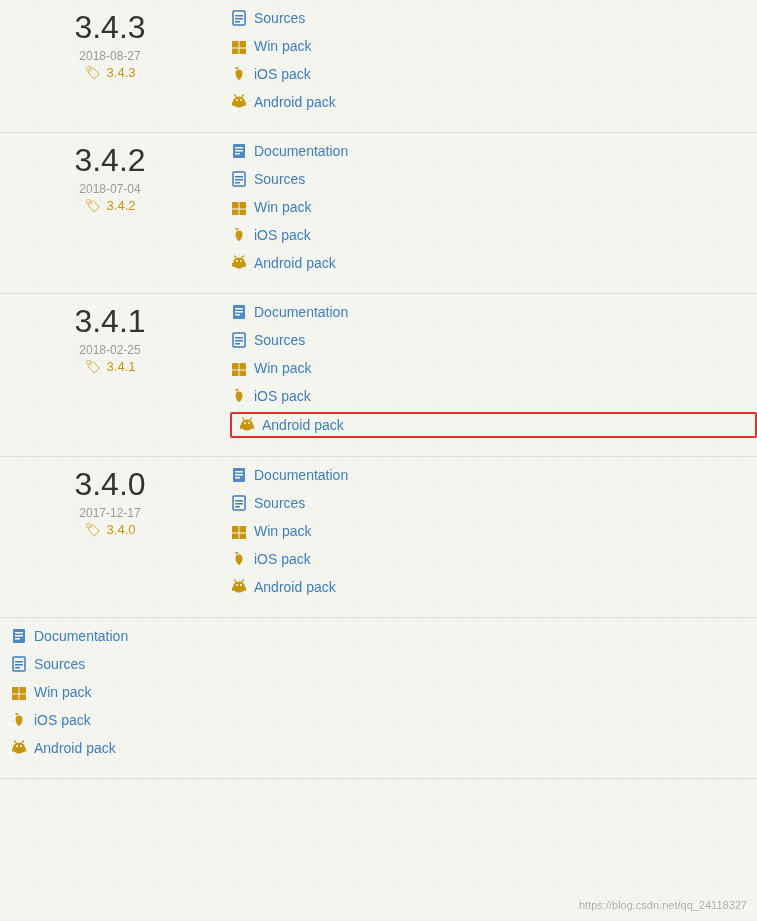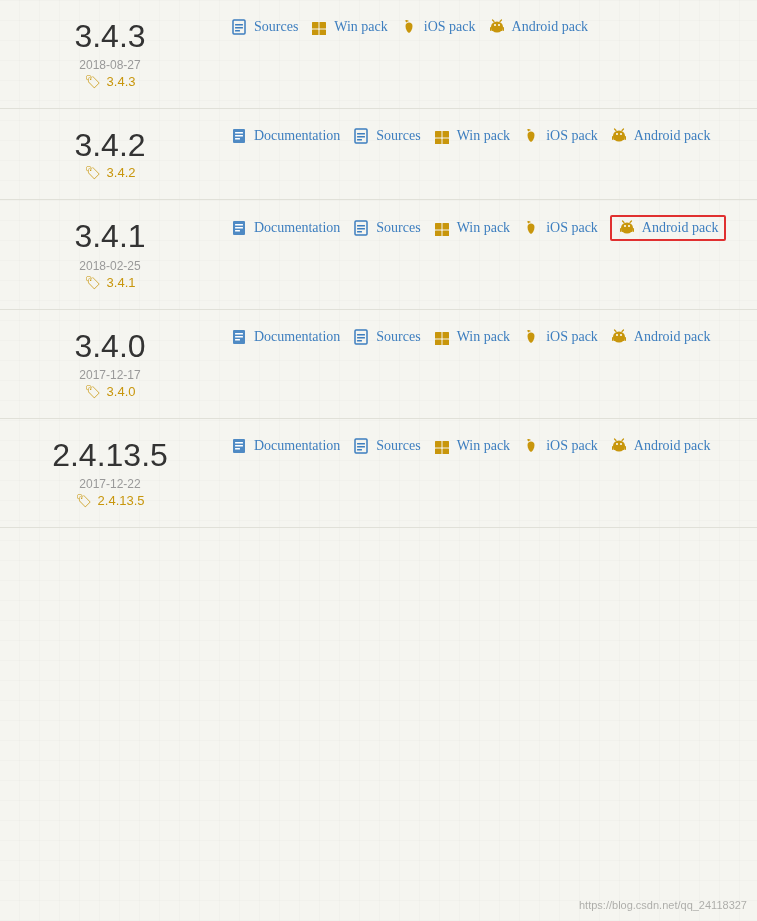--- a/index.html
+++ b/index.html
@@ -17,21 +17,21 @@
 
     .version-list {
       width: 757px;
       margin: 0 auto;
     }
 
     .version-row {
       display: flex;
       align-items: flex-start;
       border-bottom: 1px solid #e0e0d8;
-      padding: 15px 0 18px 0;
+      padding: 6px 0 18px 0;
       background: transparent;
     }
 
     .version-left {
       width: 220px;
       min-width: 220px;
       text-align: center;
       padding-top: 4px;
     }
 
@@ -58,23 +58,22 @@
     .tag-icon {
       color: #c8960c;
       font-size: 13px;
       margin-right: 2px;
     }
 
     .version-links {
       flex: 1;
       padding-left: 10px;
       display: flex;
-      flex-direction: row;
-      gap: 12px;
-      font-family: Liberation Serif, serif;
+      flex-direction: column;
+      gap: 4px;
     }
 
     .version-link {
       display: flex;
       align-items: center;
       gap: 6px;
       font-size: 14px;
       color: #3d7ebf;
       text-decoration: none;
       padding: 3px 0;
@@ -170,21 +169,21 @@
       <line x1="11" y1="2.5" x2="12.5" y2="1" stroke="#c8960c" stroke-width="1.2" stroke-linecap="round"></line>
       <rect x="1" y="8" width="1.5" height="4" rx="0.75" fill="#c8960c"></rect>
       <rect x="13.5" y="8" width="1.5" height="4" rx="0.75" fill="#c8960c"></rect>
     </svg>
           </span>
           <span>Android pack</span>
         </a>
       </div>
     </div>
     <div class="version-row">
-      <div class="version-left"><div class="version-number">3.4.2</div><div class="version-tag"><span class="tag-icon">🏷</span> <span>3.4.2</span></div></div>
+      <div class="version-left"><div class="version-number">3.4.2</div><div class="version-date">2018-07-04</div><div class="version-tag"><span class="tag-icon">🏷</span> <span>3.4.2</span></div></div>
       <div class="version-links">
         <a class="version-link" href="#">
           <span class="link-icon doc">
             <svg width="16" height="16" viewBox="0 0 16 16" fill="none" xmlns="http://www.w3.org/2000/svg">
       <rect x="2" y="1" width="12" height="14" rx="1" fill="#3d7ebf" opacity="0.9"></rect>
       <rect x="4" y="4" width="8" height="1.5" rx="0.5" fill="white"></rect>
       <rect x="4" y="7" width="8" height="1.5" rx="0.5" fill="white"></rect>
       <rect x="4" y="10" width="5" height="1.5" rx="0.5" fill="white"></rect>
     </svg>
           </span>
@@ -356,21 +355,20 @@
       <line x1="11" y1="2.5" x2="12.5" y2="1" stroke="#c8960c" stroke-width="1.2" stroke-linecap="round"></line>
       <rect x="1" y="8" width="1.5" height="4" rx="0.75" fill="#c8960c"></rect>
       <rect x="13.5" y="8" width="1.5" height="4" rx="0.75" fill="#c8960c"></rect>
     </svg>
           </span>
           <span>Android pack</span>
         </a>
       </div>
     </div>
     <div class="version-row">
-      <div class="version-left"><div class="version-number">2.4.13.5</div><div class="version-date">2017-12-22</div><div class="version-tag"><span class="tag-icon">🏷</span> <span>2.4.13.5</span></div></div>
       <div class="version-links">
         <a class="version-link" href="#">
           <span class="link-icon doc">
             <svg width="16" height="16" viewBox="0 0 16 16" fill="none" xmlns="http://www.w3.org/2000/svg">
       <rect x="2" y="1" width="12" height="14" rx="1" fill="#3d7ebf" opacity="0.9"></rect>
       <rect x="4" y="4" width="8" height="1.5" rx="0.5" fill="white"></rect>
       <rect x="4" y="7" width="8" height="1.5" rx="0.5" fill="white"></rect>
       <rect x="4" y="10" width="5" height="1.5" rx="0.5" fill="white"></rect>
     </svg>
           </span>

